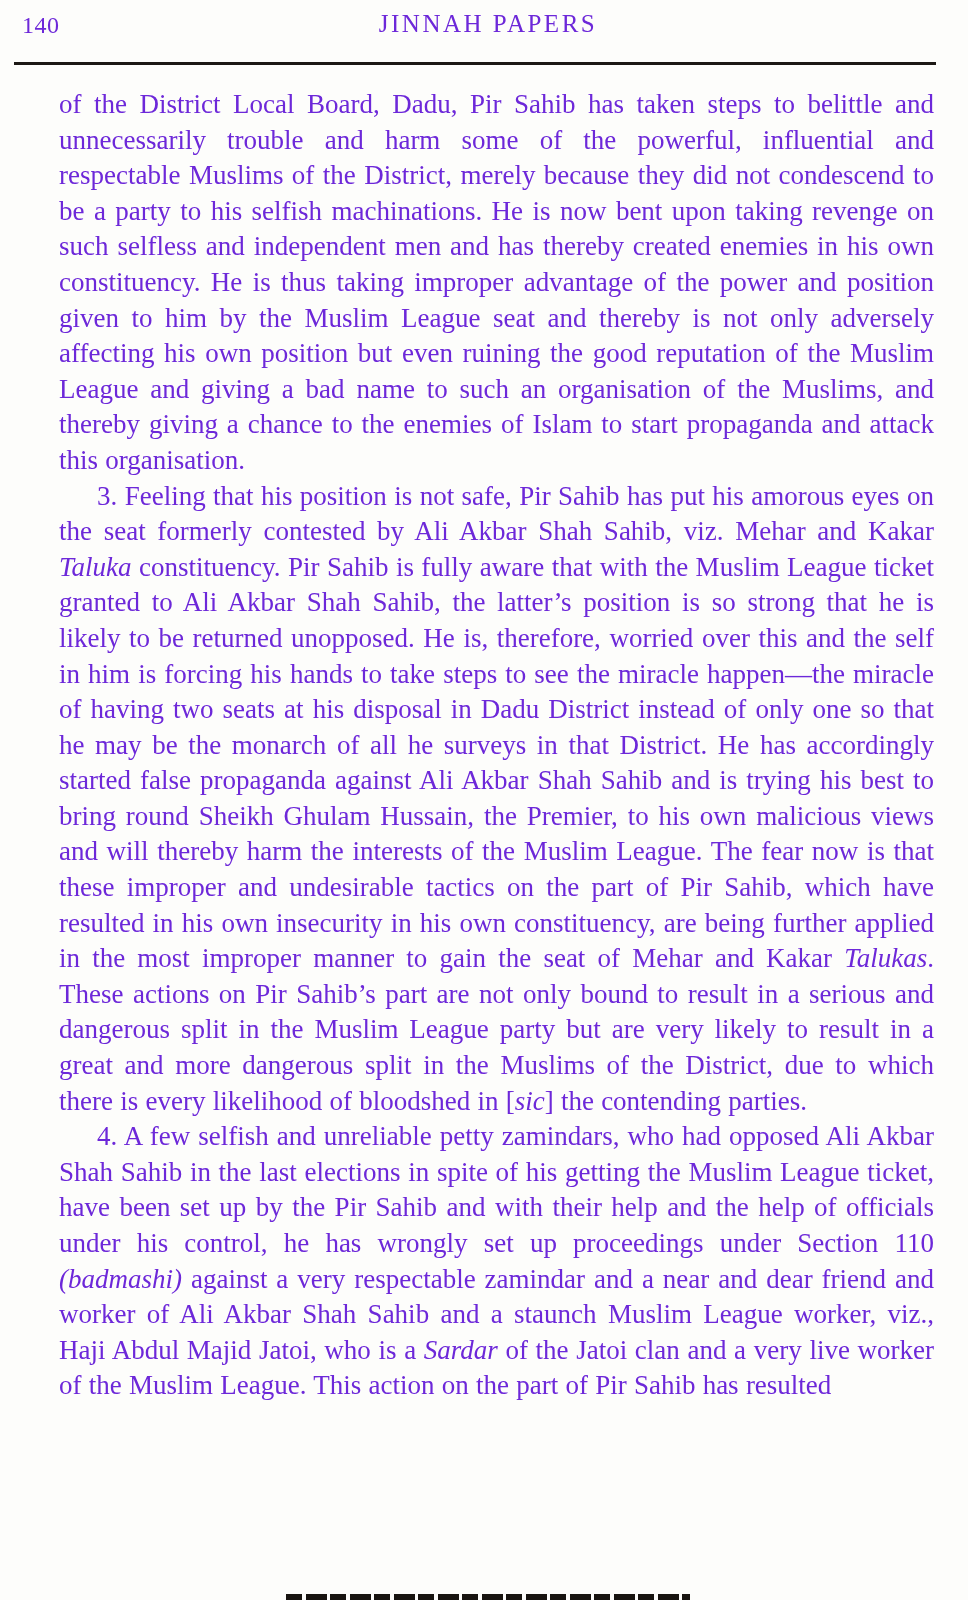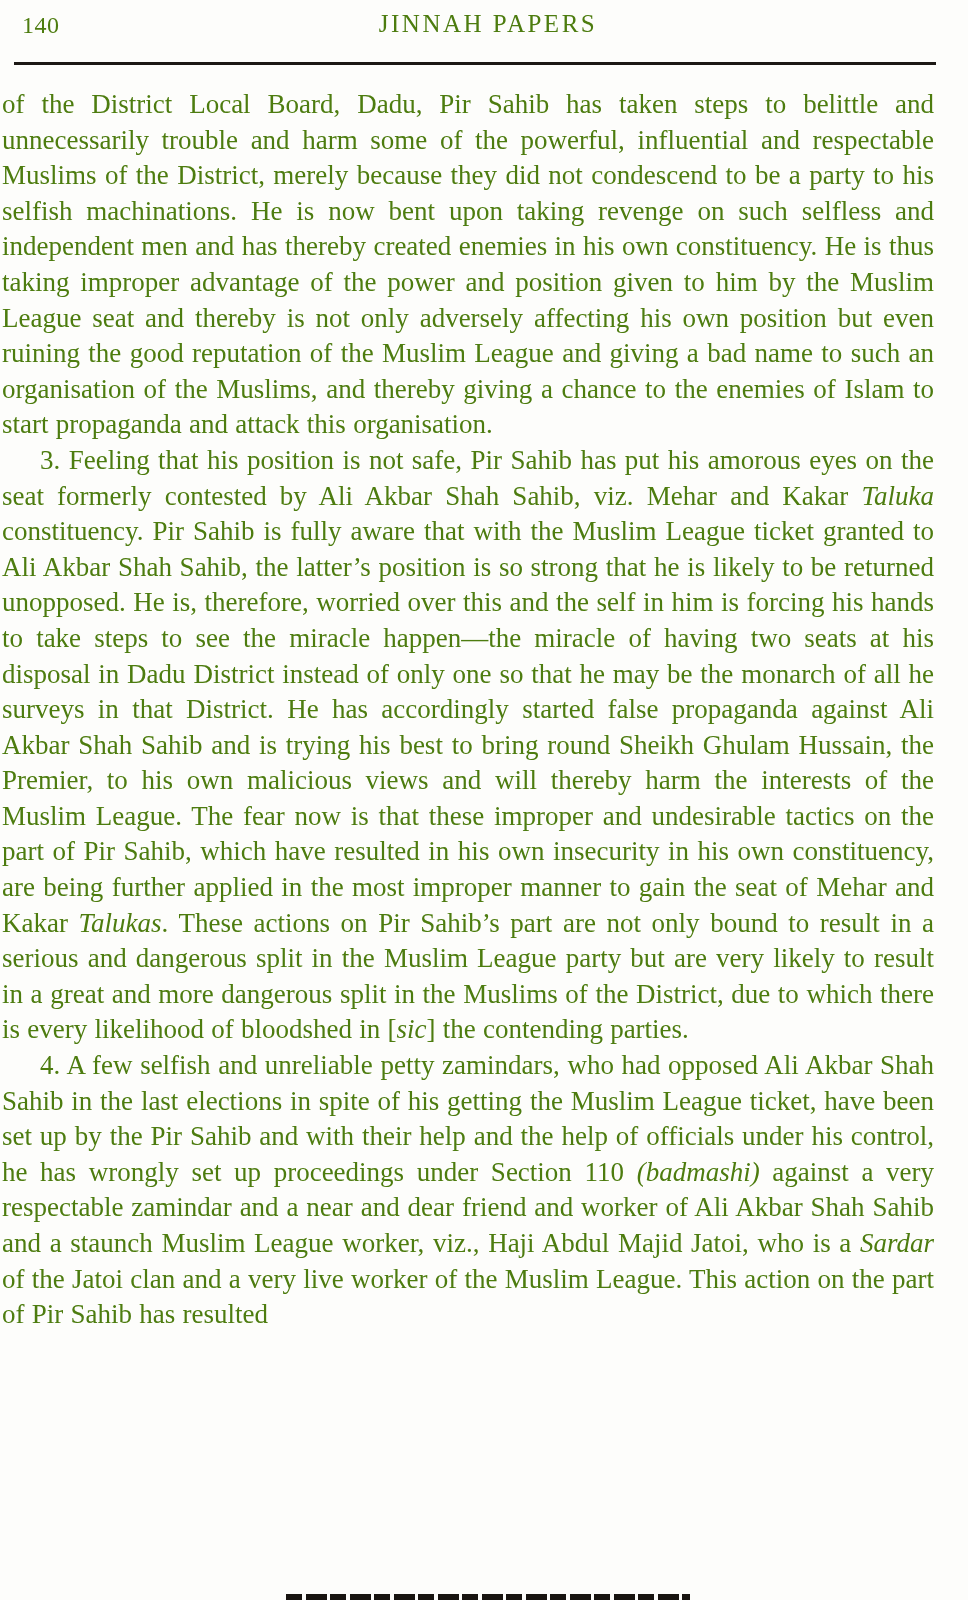--- a/index.html
+++ b/index.html
@@ -3,21 +3,21 @@
 <meta charset="utf-8">
 <style>
   * { margin: 0; padding: 0; box-sizing: border-box; }
   html, body { background: #d9d9d9; }
   .page {
     position: relative;
     width: 968px;
     height: 1600px;
     margin: 0 auto;
     background: #fdfdfb;
-    color: #4d7c0f;
+    color: #6d28d9;
     font-family: "Liberation Serif", "DejaVu Serif", serif;
     overflow: hidden;
   }
   .page-header {
     position: relative;
     height: 48px;
     padding: 12px 22px 0 22px;
   }
   .page-number {
     position: absolute;
@@ -35,25 +35,26 @@
     font-size: 25px;
     letter-spacing: 2.5px;
   }
   .header-rule {
     margin: 14px 32px 0 14px;
     border: none;
     border-top: 3px solid #1c1814;
     height: 0;
   }
   .page-body {
-    padding: 22px 34px 0 2px;
+    padding: 22px 34px 0 15px;
     font-size: 27px;
     line-height: 35.6px;
     text-align: justify;
     word-spacing: 0.5px;
+    margin-left: 44px;
   }
   .page-body p {
     text-indent: 38px;
     margin: 0;
   }
   .page-body p.no-indent {
     text-indent: 0;
   }
   .page-body i {
   }

